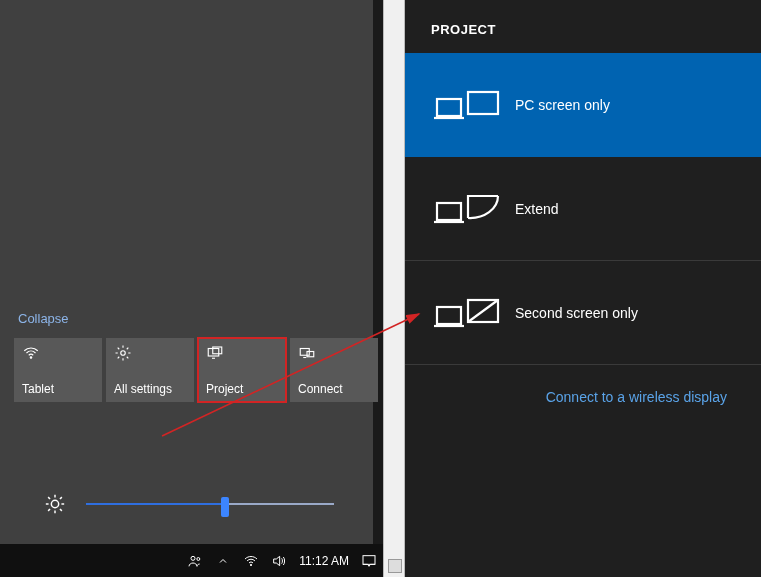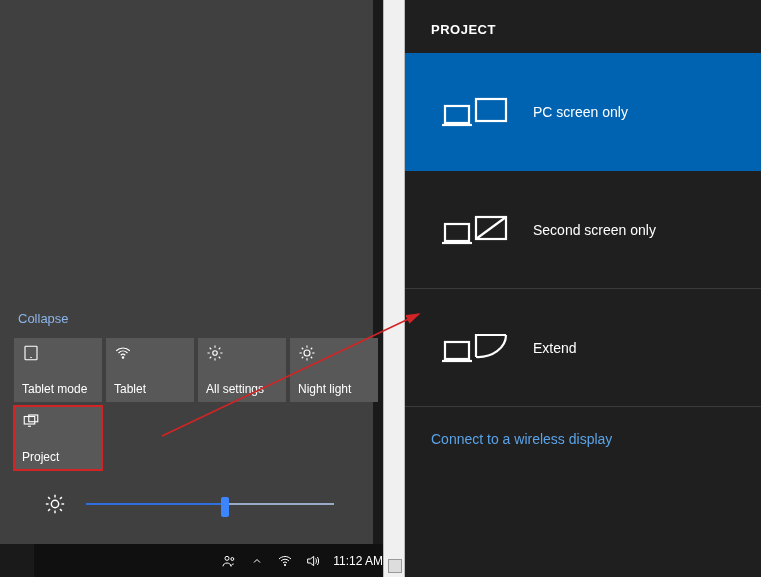--- a/index.html
+++ b/index.html
@@ -82,21 +82,20 @@
     height:33px;
     width:383px;
     background:#101010;
     color:#fff;
     font-size:12px;
     display:flex;
     align-items:center;
     justify-content:flex-end;
     gap:12px;
     padding-right:6px;
-    margin-left:34px;
   }
   .taskbar .tb-icon { width:16px; height:16px; display:flex;align-items:center;justify-content:center;}
   .gap-strip {
     position:absolute;
     left:383px; top:0;
     width:22px; height:577px;
     background:#f0f0f0;
     border-left:1px solid #bbb;
     border-right:1px solid #bbb;
   }
@@ -113,106 +112,92 @@
     background:#1f1f1f;
     color:#fff;
   }
   .project-title {
     font-size:13px;
     font-weight:600;
     letter-spacing:0.5px;
     padding:22px 26px 16px;
   }
   .proj-item {
-    height:118px;
+    height:104px;
     display:flex;
     align-items:center;
-    gap:22px;
-    padding:0 36px;
+    gap:12px;
+    padding:0 28px;
     border-bottom:1px solid #3a3a3a;
     cursor:pointer;
   }
   .proj-item.selected { background:#0063b1; border-bottom:1px solid #0063b1;}
   .proj-item .plabel { font-size:14px; }
   .proj-item .picon { width:70px; height:40px; flex-shrink:0; }
   .connect-link {
     color:#5aa3e8;
     font-size:14px;
-    padding:24px 26px;
+    padding:24px 34px;
     cursor:pointer;
+    text-align:right;
   }
   svg { display:block; }
   .arrow {
     position:absolute;
     left:144px; top:308px;
     width:290px; height:140px;
     pointer-events:none;
   }
 </style>
 </head>
 <body>
 
 <div class="action-center">
   <div class="collapse">Collapse</div>
 
   <div class="tiles" id="tiles-grid">
-      <div class="tile">
-        <span class="ticon">
-          <svg width="18" height="18" viewBox="0 0 24 24" fill="none" stroke="#fff" stroke-width="1.5">
-            <rect x="4" y="3" width="16" height="18" rx="1"></rect>
-            <line x1="11" y1="18" x2="13" y2="18"></line>
-          </svg>
-        </span>
-    <span class="tlabel">Tablet mode</span>
-      </div>
       <div class="tile">
         <span class="ticon">
           <svg width="18" height="18" viewBox="0 0 24 24" fill="none" stroke="#fff" stroke-width="1.5">
             <path d="M3 9c5-5 13-5 18 0"></path>
             <path d="M6 12c3.5-3.5 8.5-3.5 12 0"></path>
             <path d="M9 15c2-2 4-2 6 0"></path>
             <circle cx="12" cy="18" r="1" fill="#fff"></circle>
           </svg>
         </span>
     <span class="tlabel">Tablet</span>
       </div>
       <div class="tile">
         <span class="ticon">
           <svg width="18" height="18" viewBox="0 0 24 24" fill="none" stroke="#fff" stroke-width="1.5">
             <circle cx="12" cy="12" r="3"></circle>
             <path d="M12 2v3M12 19v3M2 12h3M19 12h3M4.9 4.9l2.1 2.1M17 17l2.1 2.1M4.9 19.1l2.1-2.1M17 7l2.1-2.1"></path>
           </svg>
         </span>
     <span class="tlabel">All settings</span>
       </div>
-      <div class="tile">
-        <span class="ticon">
-          <svg width="18" height="18" viewBox="0 0 24 24" fill="none" stroke="#fff" stroke-width="1.5">
-            <circle cx="12" cy="12" r="4"></circle>
-            <line x1="12" y1="2" x2="12" y2="5"></line>
-            <line x1="12" y1="19" x2="12" y2="22"></line>
-            <line x1="2" y1="12" x2="5" y2="12"></line>
-            <line x1="19" y1="12" x2="22" y2="12"></line>
-            <line x1="5" y1="5" x2="7" y2="7"></line>
-            <line x1="17" y1="17" x2="19" y2="19"></line>
-            <line x1="5" y1="19" x2="7" y2="17"></line>
-            <line x1="17" y1="7" x2="19" y2="5"></line>
-          </svg>
-        </span>
-    <span class="tlabel">Night light</span>
-      </div>
       <div class="tile highlight">
         <span class="ticon">
           <svg width="18" height="18" viewBox="0 0 24 24" fill="none" stroke="#fff" stroke-width="1.5">
             <rect x="3" y="6" width="14" height="10"></rect>
             <rect x="9" y="4" width="12" height="9"></rect>
             <line x1="8" y1="19" x2="12" y2="19"></line>
           </svg>
         </span>
     <span class="tlabel">Project</span>
+      </div>
+      <div class="tile">
+        <span class="ticon">
+          <svg width="18" height="18" viewBox="0 0 24 24" fill="none" stroke="#fff" stroke-width="1.5">
+            <rect x="3" y="6" width="12" height="9"></rect>
+            <rect x="12" y="10" width="9" height="7"></rect>
+            <line x1="7" y1="18" x2="11" y2="18"></line>
+          </svg>
+        </span>
+    <span class="tlabel">Connect</span>
       </div>
     </div>
 
   <div class="brightness">
     <span>
       <svg width="22" height="22" viewBox="0 0 24 24" fill="none" stroke="#fff" stroke-width="1.6">
         <circle cx="12" cy="12" r="4"></circle>
         <line x1="12" y1="2" x2="12" y2="5"></line>
           <line x1="12" y1="19" x2="12" y2="22"></line>
         <line x1="2" y1="12" x2="5" y2="12"></line>
@@ -284,39 +269,39 @@
           </svg>
         </span>
     <span class="plabel">PC screen only</span>
       </div>
       <div class="proj-item">
         <span class="picon">
           <svg width="70" height="40" viewBox="0 0 70 40">
             <g fill="none" stroke="#fff" stroke-width="2.2">
               <rect x="4" y="14" width="24" height="17"></rect>
               <line x1="1" y1="33" x2="31" y2="33"></line>
-              <rect x="35" y="7" width="30" height="22"></rect>
-              <path d="M35 29 L65 7"></path>
+              <path d="M35 29 v-22 h30"></path>
+              <path d="M35 29 A28 22 0 0 0 65 7"></path>
             </g>
           </svg>
         </span>
-    <span class="plabel">Second screen only</span>
+    <span class="plabel">Extend</span>
       </div>
       <div class="proj-item">
         <span class="picon">
           <svg width="70" height="40" viewBox="0 0 70 40">
             <g fill="none" stroke="#fff" stroke-width="2.2">
               <rect x="4" y="14" width="24" height="17"></rect>
               <line x1="1" y1="33" x2="31" y2="33"></line>
-              <path d="M35 29 v-22 h30"></path>
-              <path d="M35 29 A28 22 0 0 0 65 7"></path>
+              <rect x="35" y="7" width="30" height="22"></rect>
+              <path d="M35 29 L65 7"></path>
             </g>
           </svg>
         </span>
-    <span class="plabel">Extend</span>
+    <span class="plabel">Second screen only</span>
       </div>
     </div>
   <div class="connect-link">Connect to a wireless display</div>
 </div>
 
 <svg class="arrow" viewBox="0 0 290 140">
   <defs>
       <marker id="ah" markerWidth="10" markerHeight="10" refX="8" refY="3" orient="auto">
     <path d="M0,0 L9,3 L0,6 Z" fill="#d22424"></path>
       </marker>

